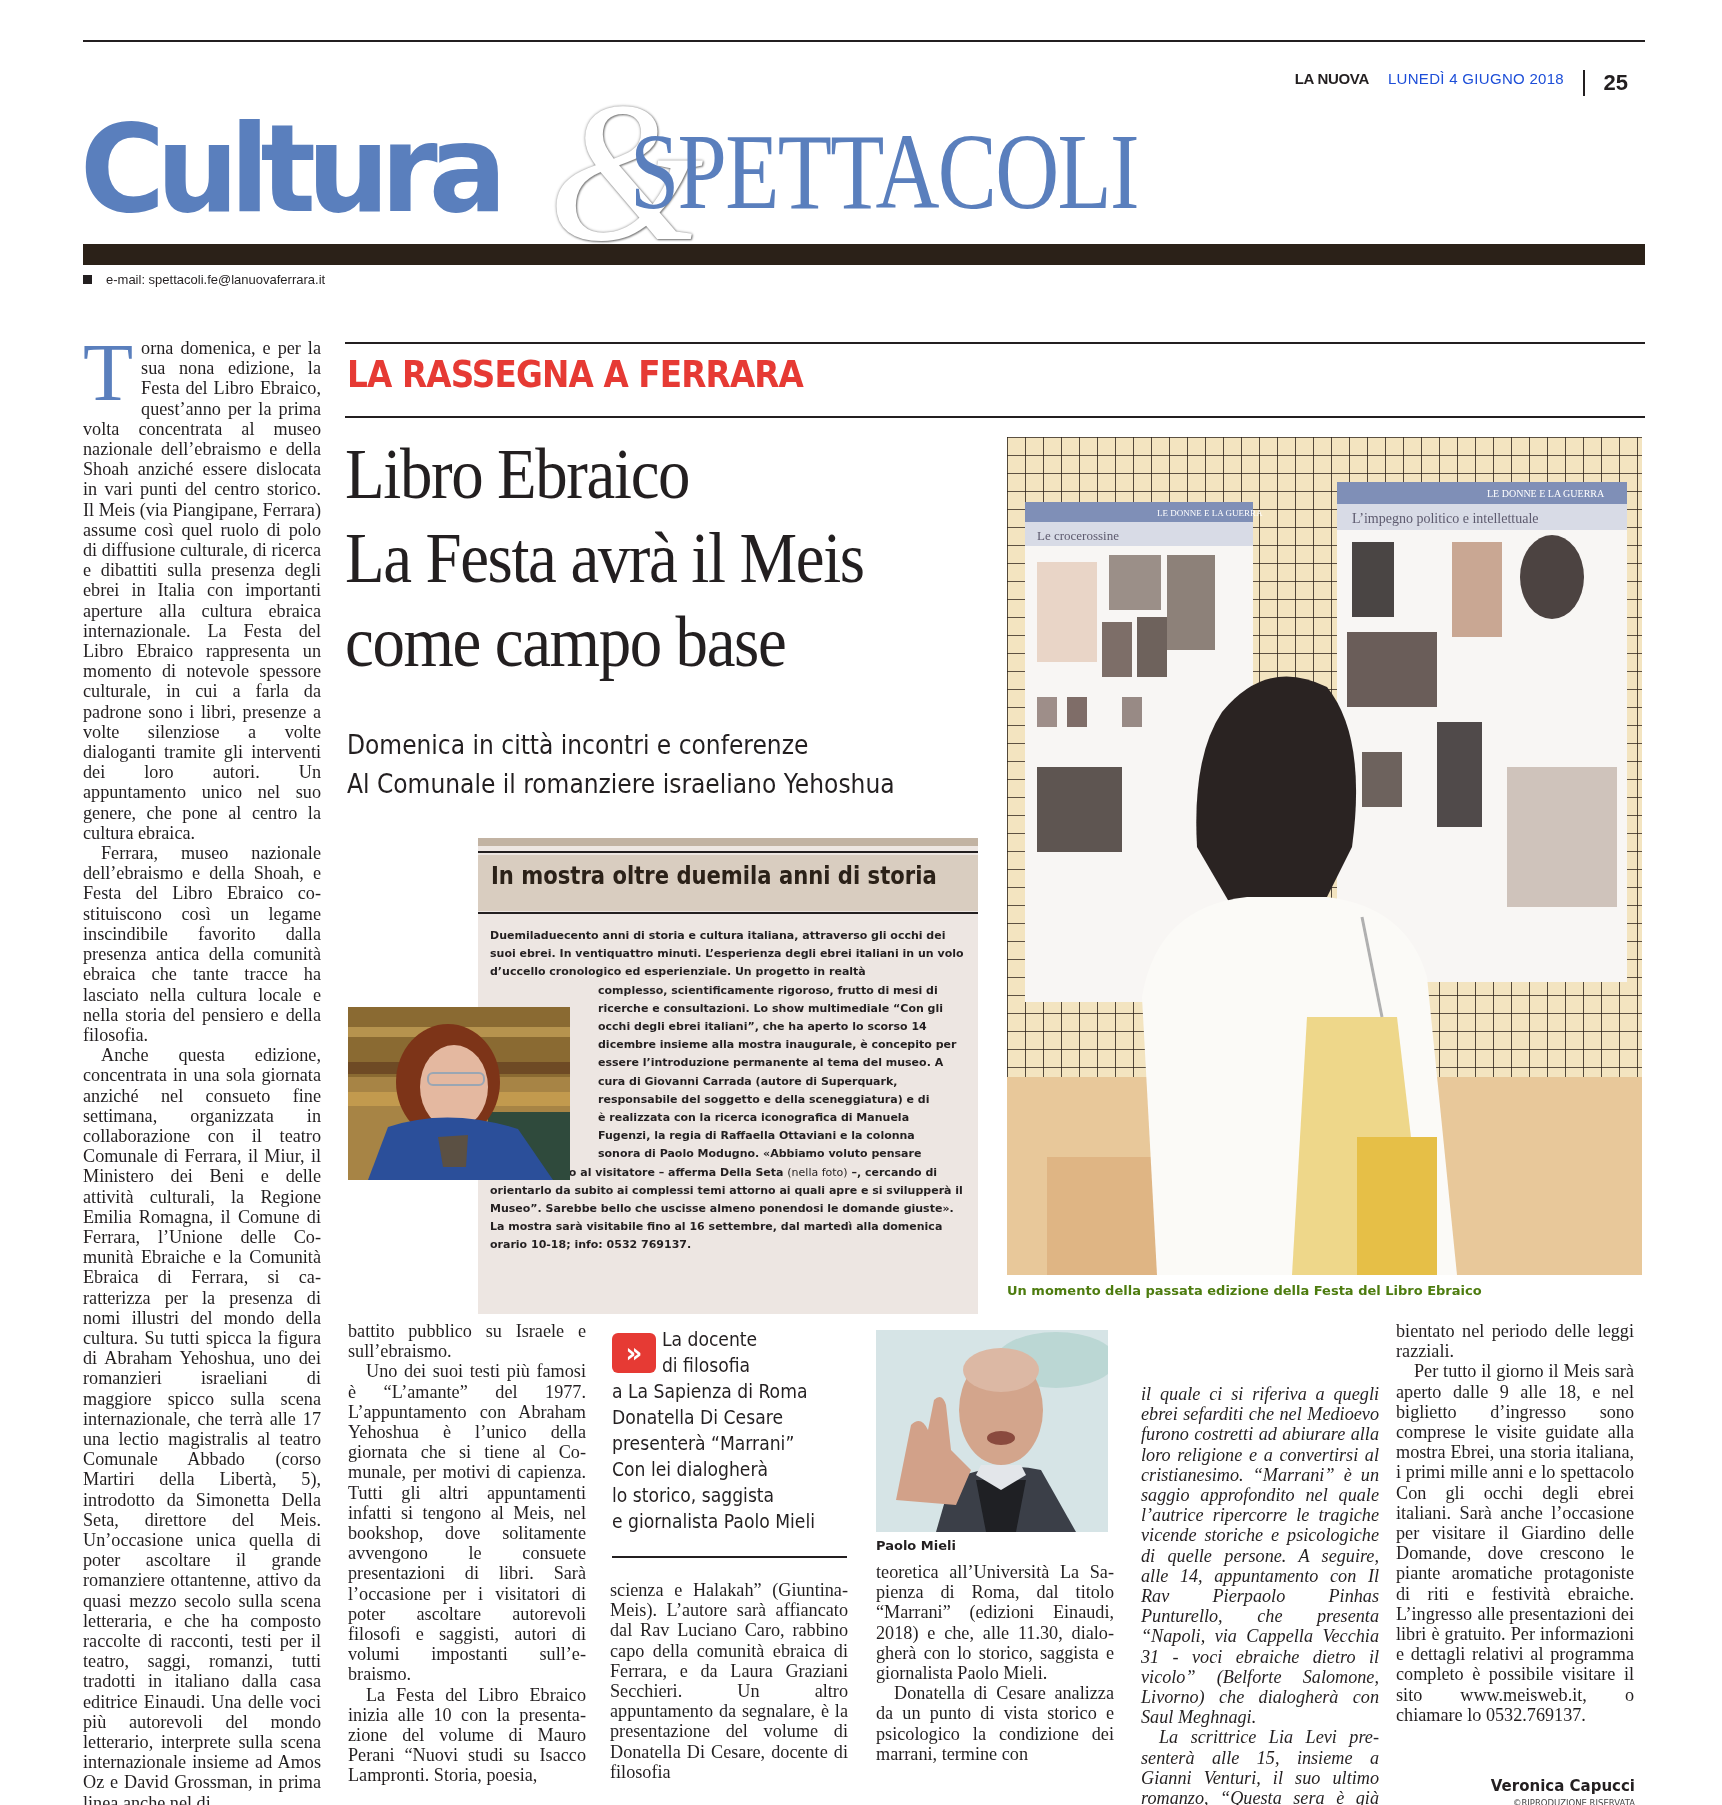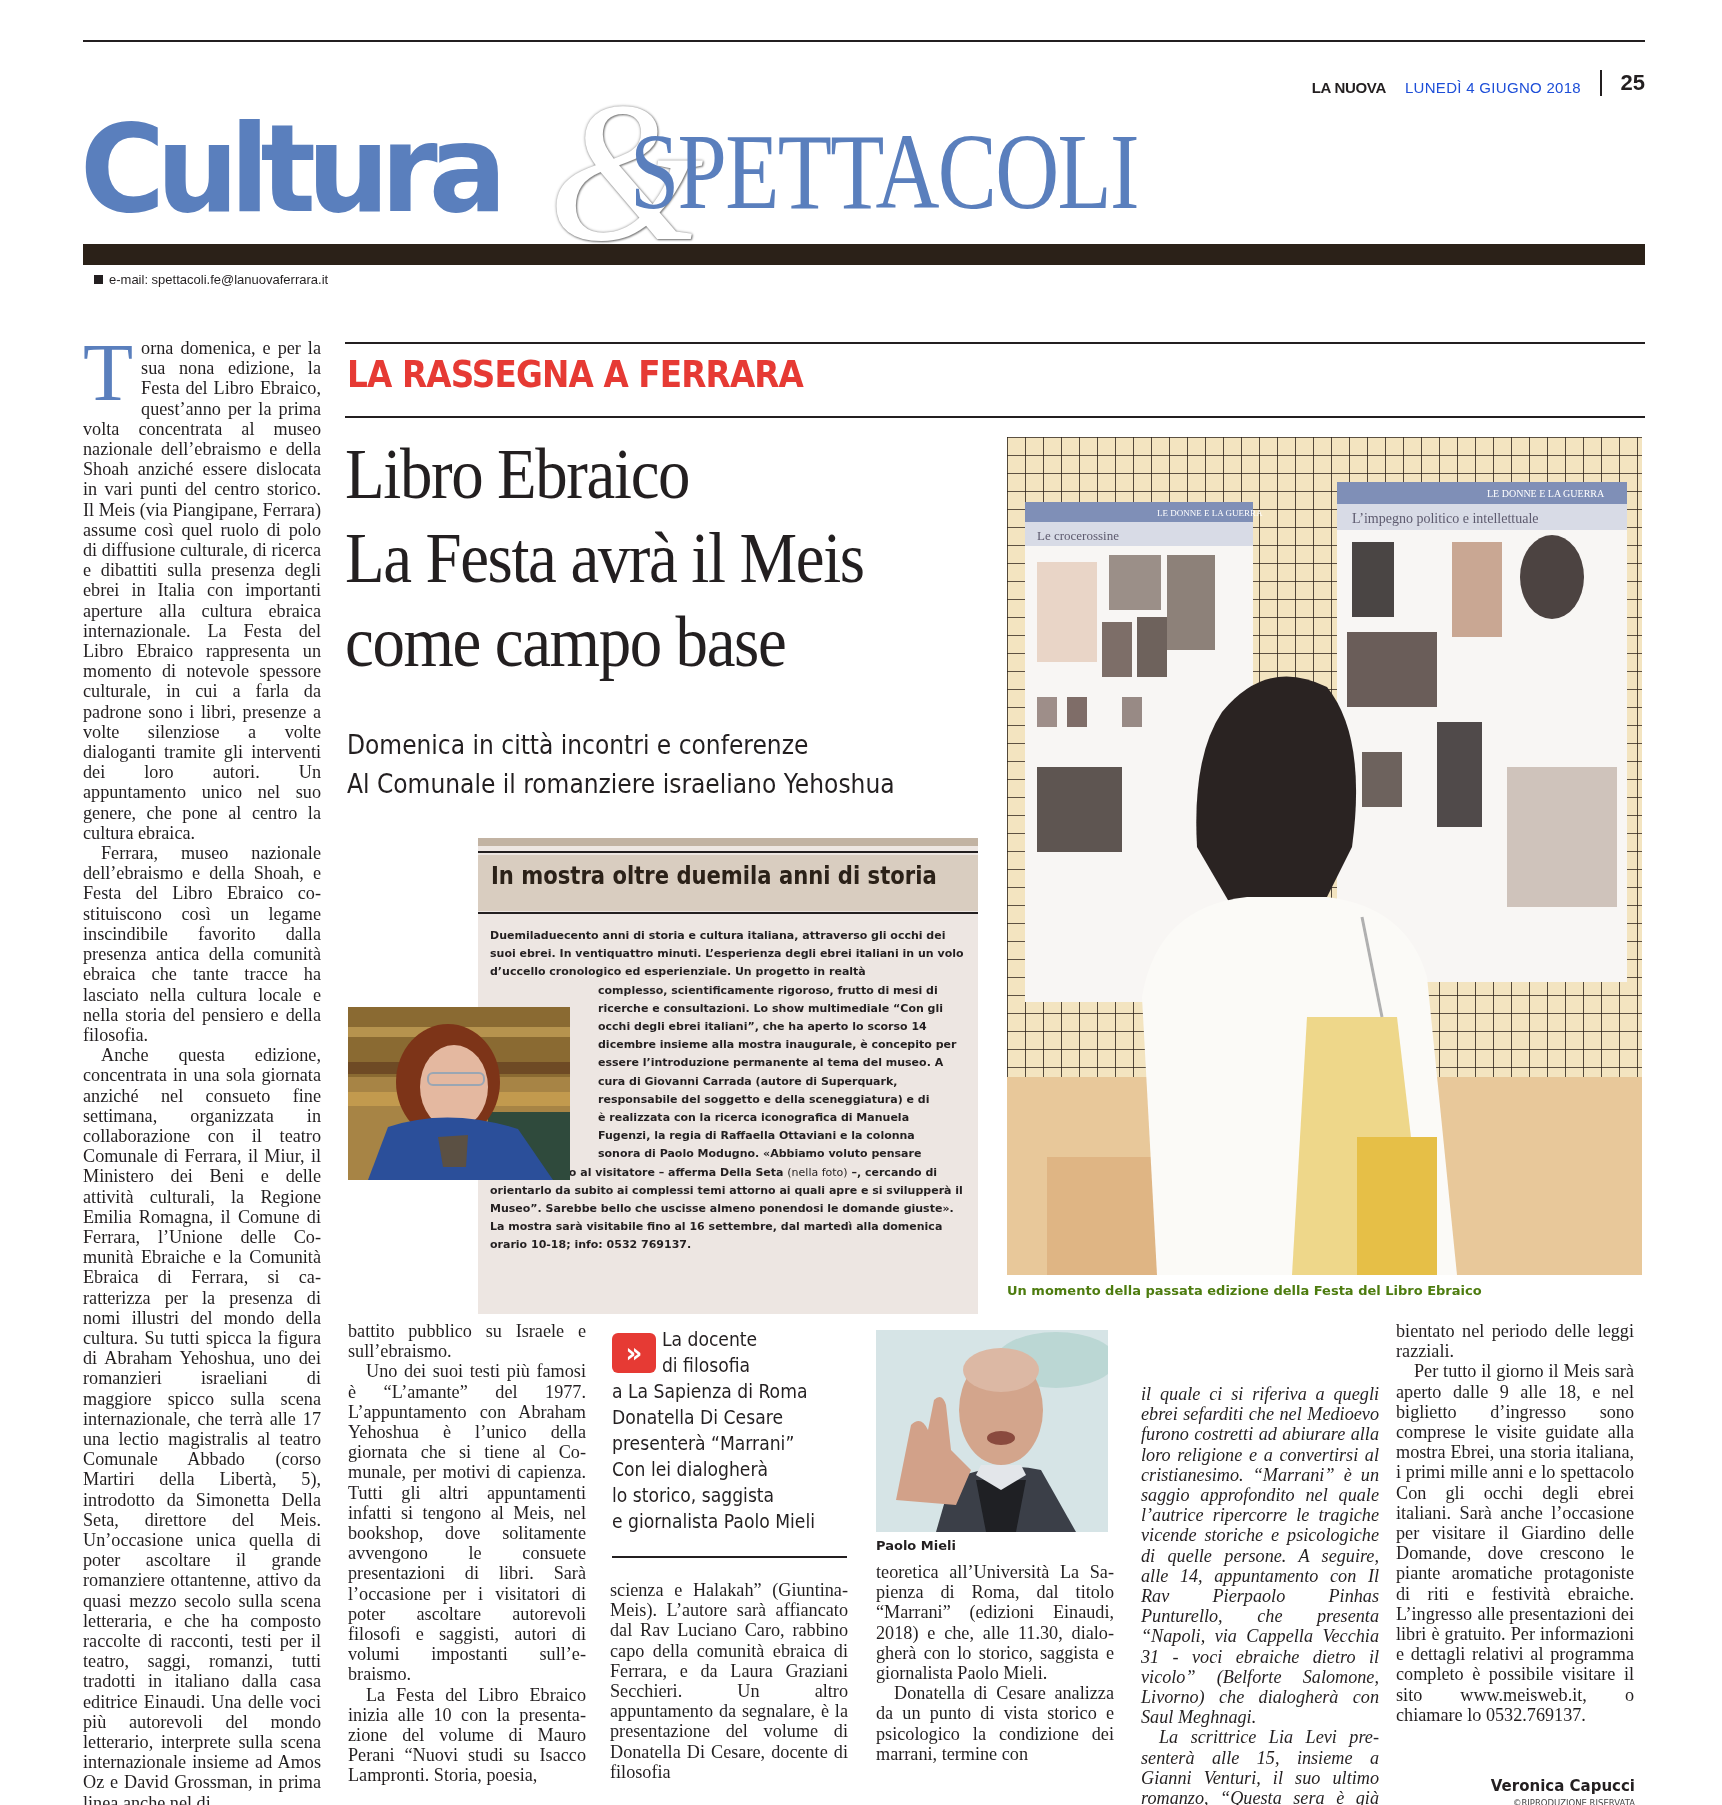--- a/index.html
+++ b/index.html
@@ -1,31 +1,31 @@
 <!DOCTYPE html>
 <html><head>
 <meta charset="utf-8">
 <style>
   html, body { margin: 0; padding: 0; background: #ffffff; }
   body { width: 1722px; height: 1805px; position: relative; overflow: hidden; color: #231f20; }
   .abs { position: absolute; }
 
   
   .top-rule { left: 83px; top: 40px; width: 1562px; height: 1.5px; background: #231f20; }
-  .masthead-meta { top: 70px; right: 77px; display: flex; align-items: flex-end; gap: 19px; font-size: 15px; }
+  .masthead-meta { top: 70px; right: 94px; display: flex; align-items: flex-start; gap: 19px; font-size: 15px; }
   .masthead-meta .paper { font-weight: bold; letter-spacing: -0.3px; font-family: "Liberation Sans", sans-serif; }
   .masthead-meta .date { font-family: "Liberation Sans", sans-serif; color: #1d4ed8; letter-spacing: 0.3px; }
   .masthead-meta .sep { width: 1.5px; height: 26px; background: #231f20; }
   .masthead-meta .page { font-weight: bold; font-size: 22px; font-family: "Liberation Sans", sans-serif; }
 
   .section-word-1 { left: 80px; top: 108px; font-family: "DejaVu Sans", sans-serif; font-weight: bold; font-size: 116px; letter-spacing: -9px; color: #5a7fbd; line-height: 1; transform: scaleY(1.05); transform-origin: top left; }
   .section-amp { left: 548px; top: 72px; font-family: "Liberation Serif", serif; font-style: italic; font-size: 200px; color: #ffffff; line-height: 1; text-shadow: 0 0 3px #888, 1px 1px 2px #777; }
   .section-word-2 { left: 630px; top: 118px; font-family: "Liberation Serif", serif; font-size: 108px; letter-spacing: -2px; color: #5a7fbd; line-height: 1; transform: scaleX(0.82); transform-origin: top left; }
   .section-bar { left: 83px; top: 244px; width: 1562px; height: 21px; background: #2b2118; }
-  .email-line { left: 94px; top: 272px; font-size: 13px; display: flex; align-items: center; gap: 6px; font-family: "Liberation Sans", sans-serif; }
+  .email-line { left: 83px; top: 272px; font-size: 13px; display: flex; align-items: center; gap: 14px; font-family: "Liberation Sans", sans-serif; }
   .email-line .sq { width: 9px; height: 9px; background: #231f20; display: inline-block; }
 
   
   .col { font-family: "Liberation Serif", serif; font-size: 18.2px; line-height: 20.2px; text-align: justify; hyphens: manual; }
   .col p { margin: 0; text-indent: 18px; }
   .col p.first { text-indent: 0; }
   .col-left { left: 83px; top: 338px; width: 238px; }
   .dropcap { float: left; font-family: "Liberation Serif", serif; font-size: 82px; line-height: 62px; color: #5a7fbd; margin: 4px 8px 0 0; }
 
   

